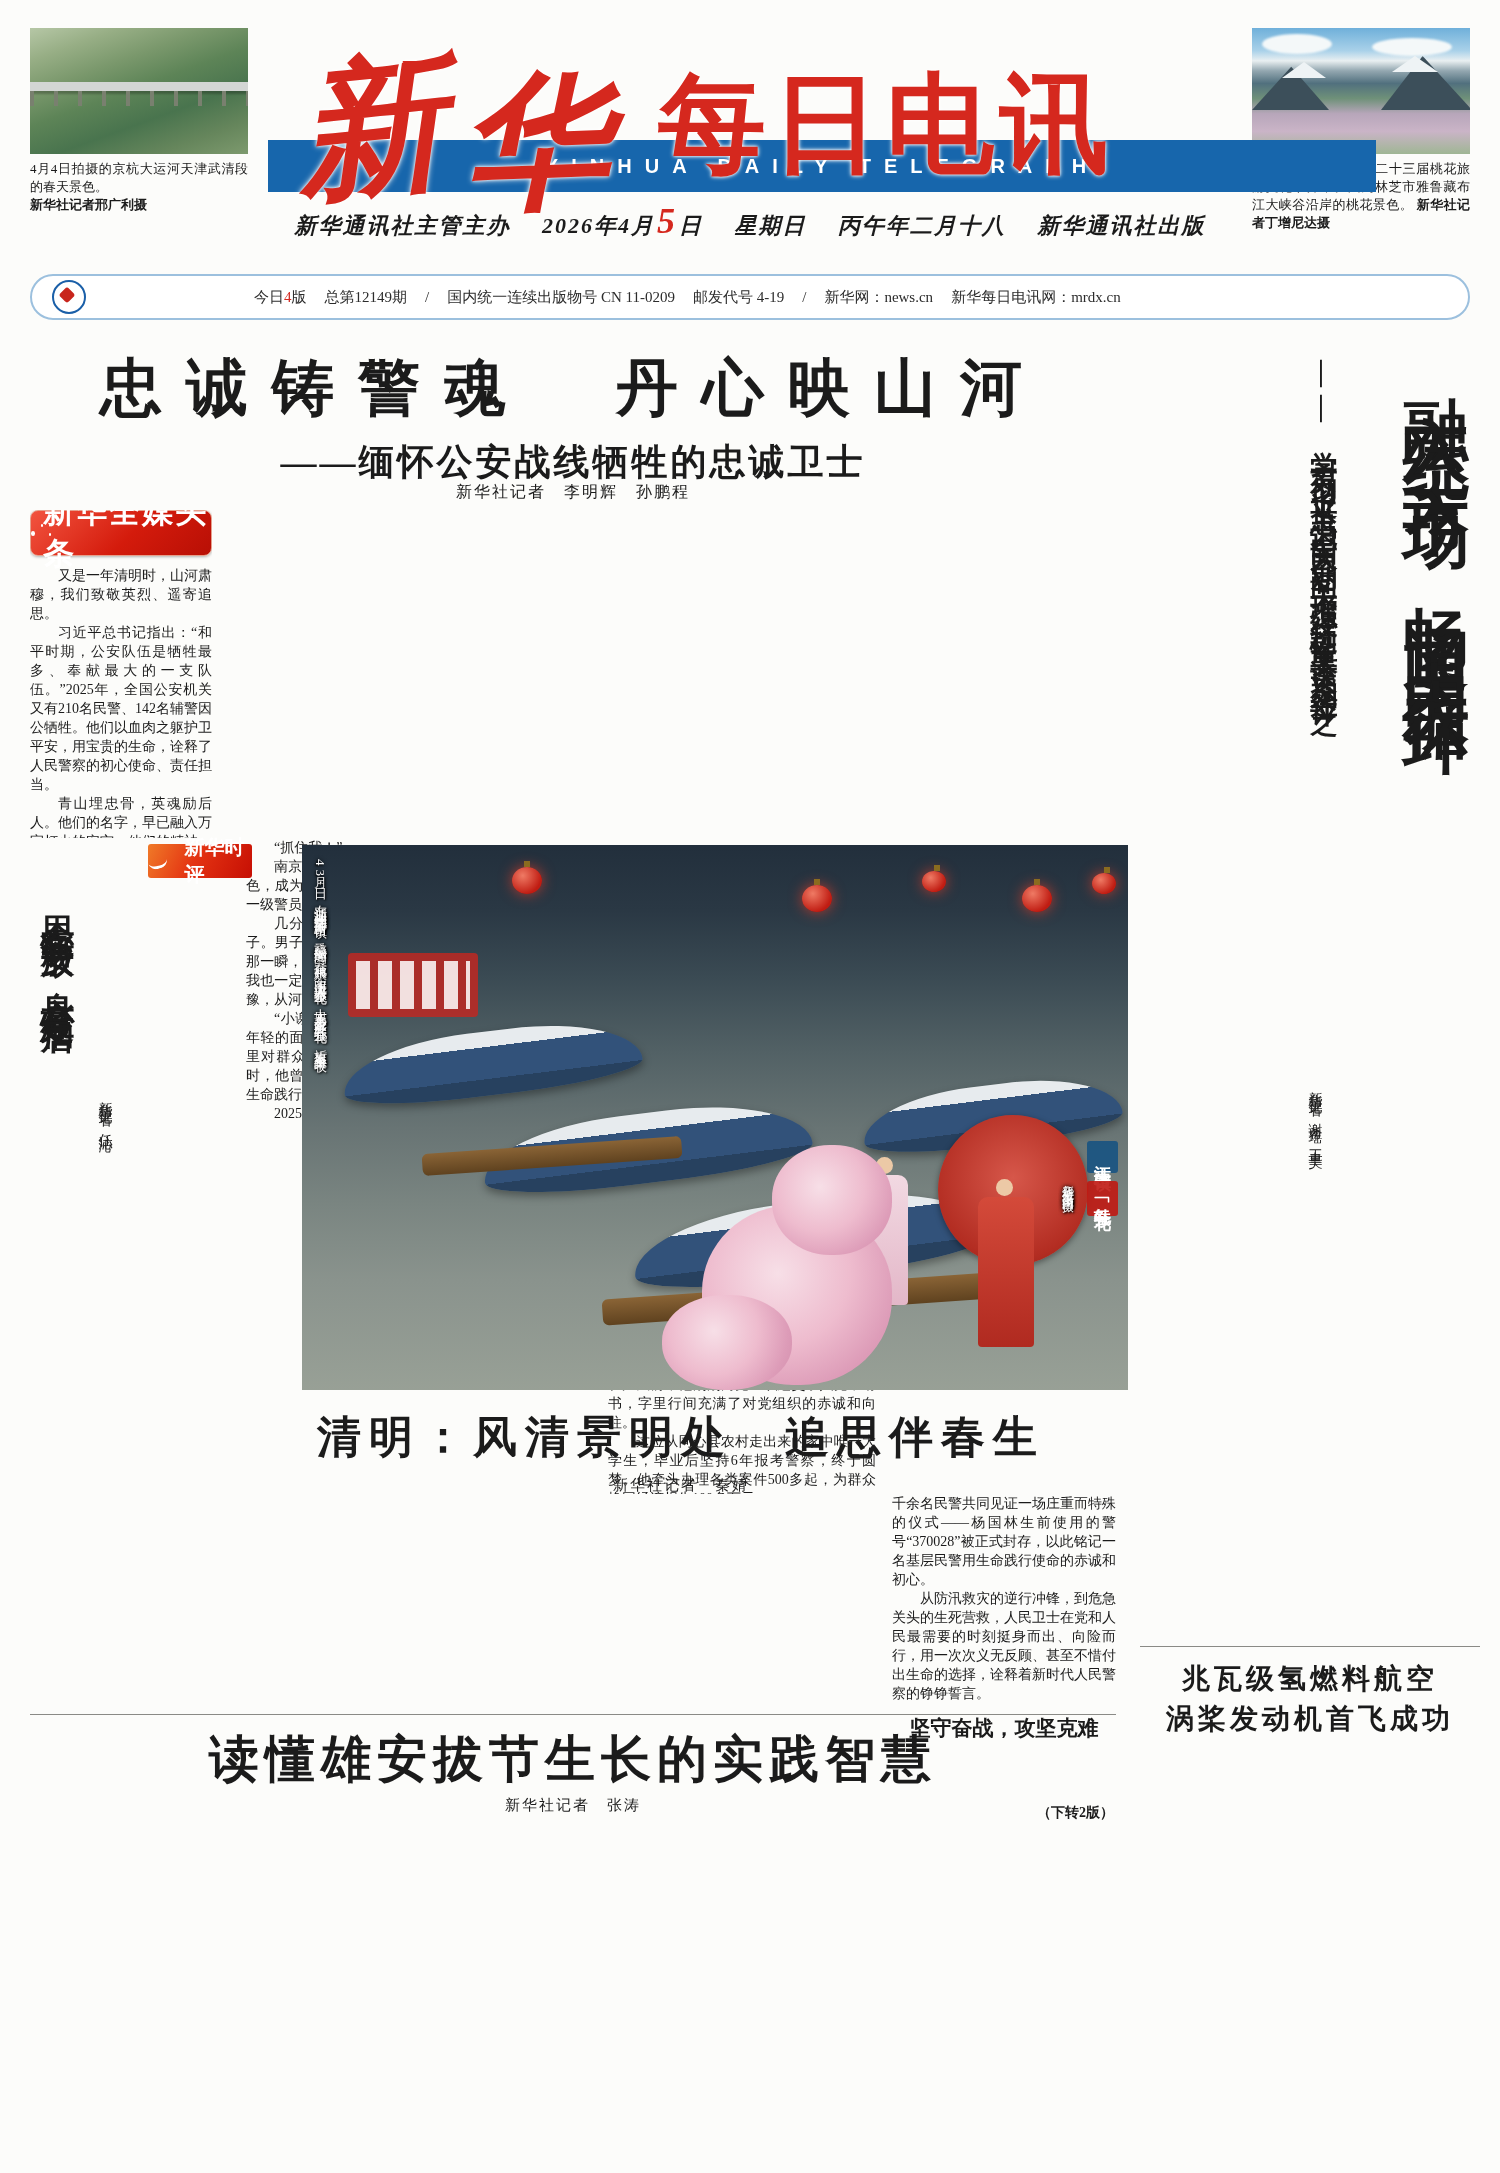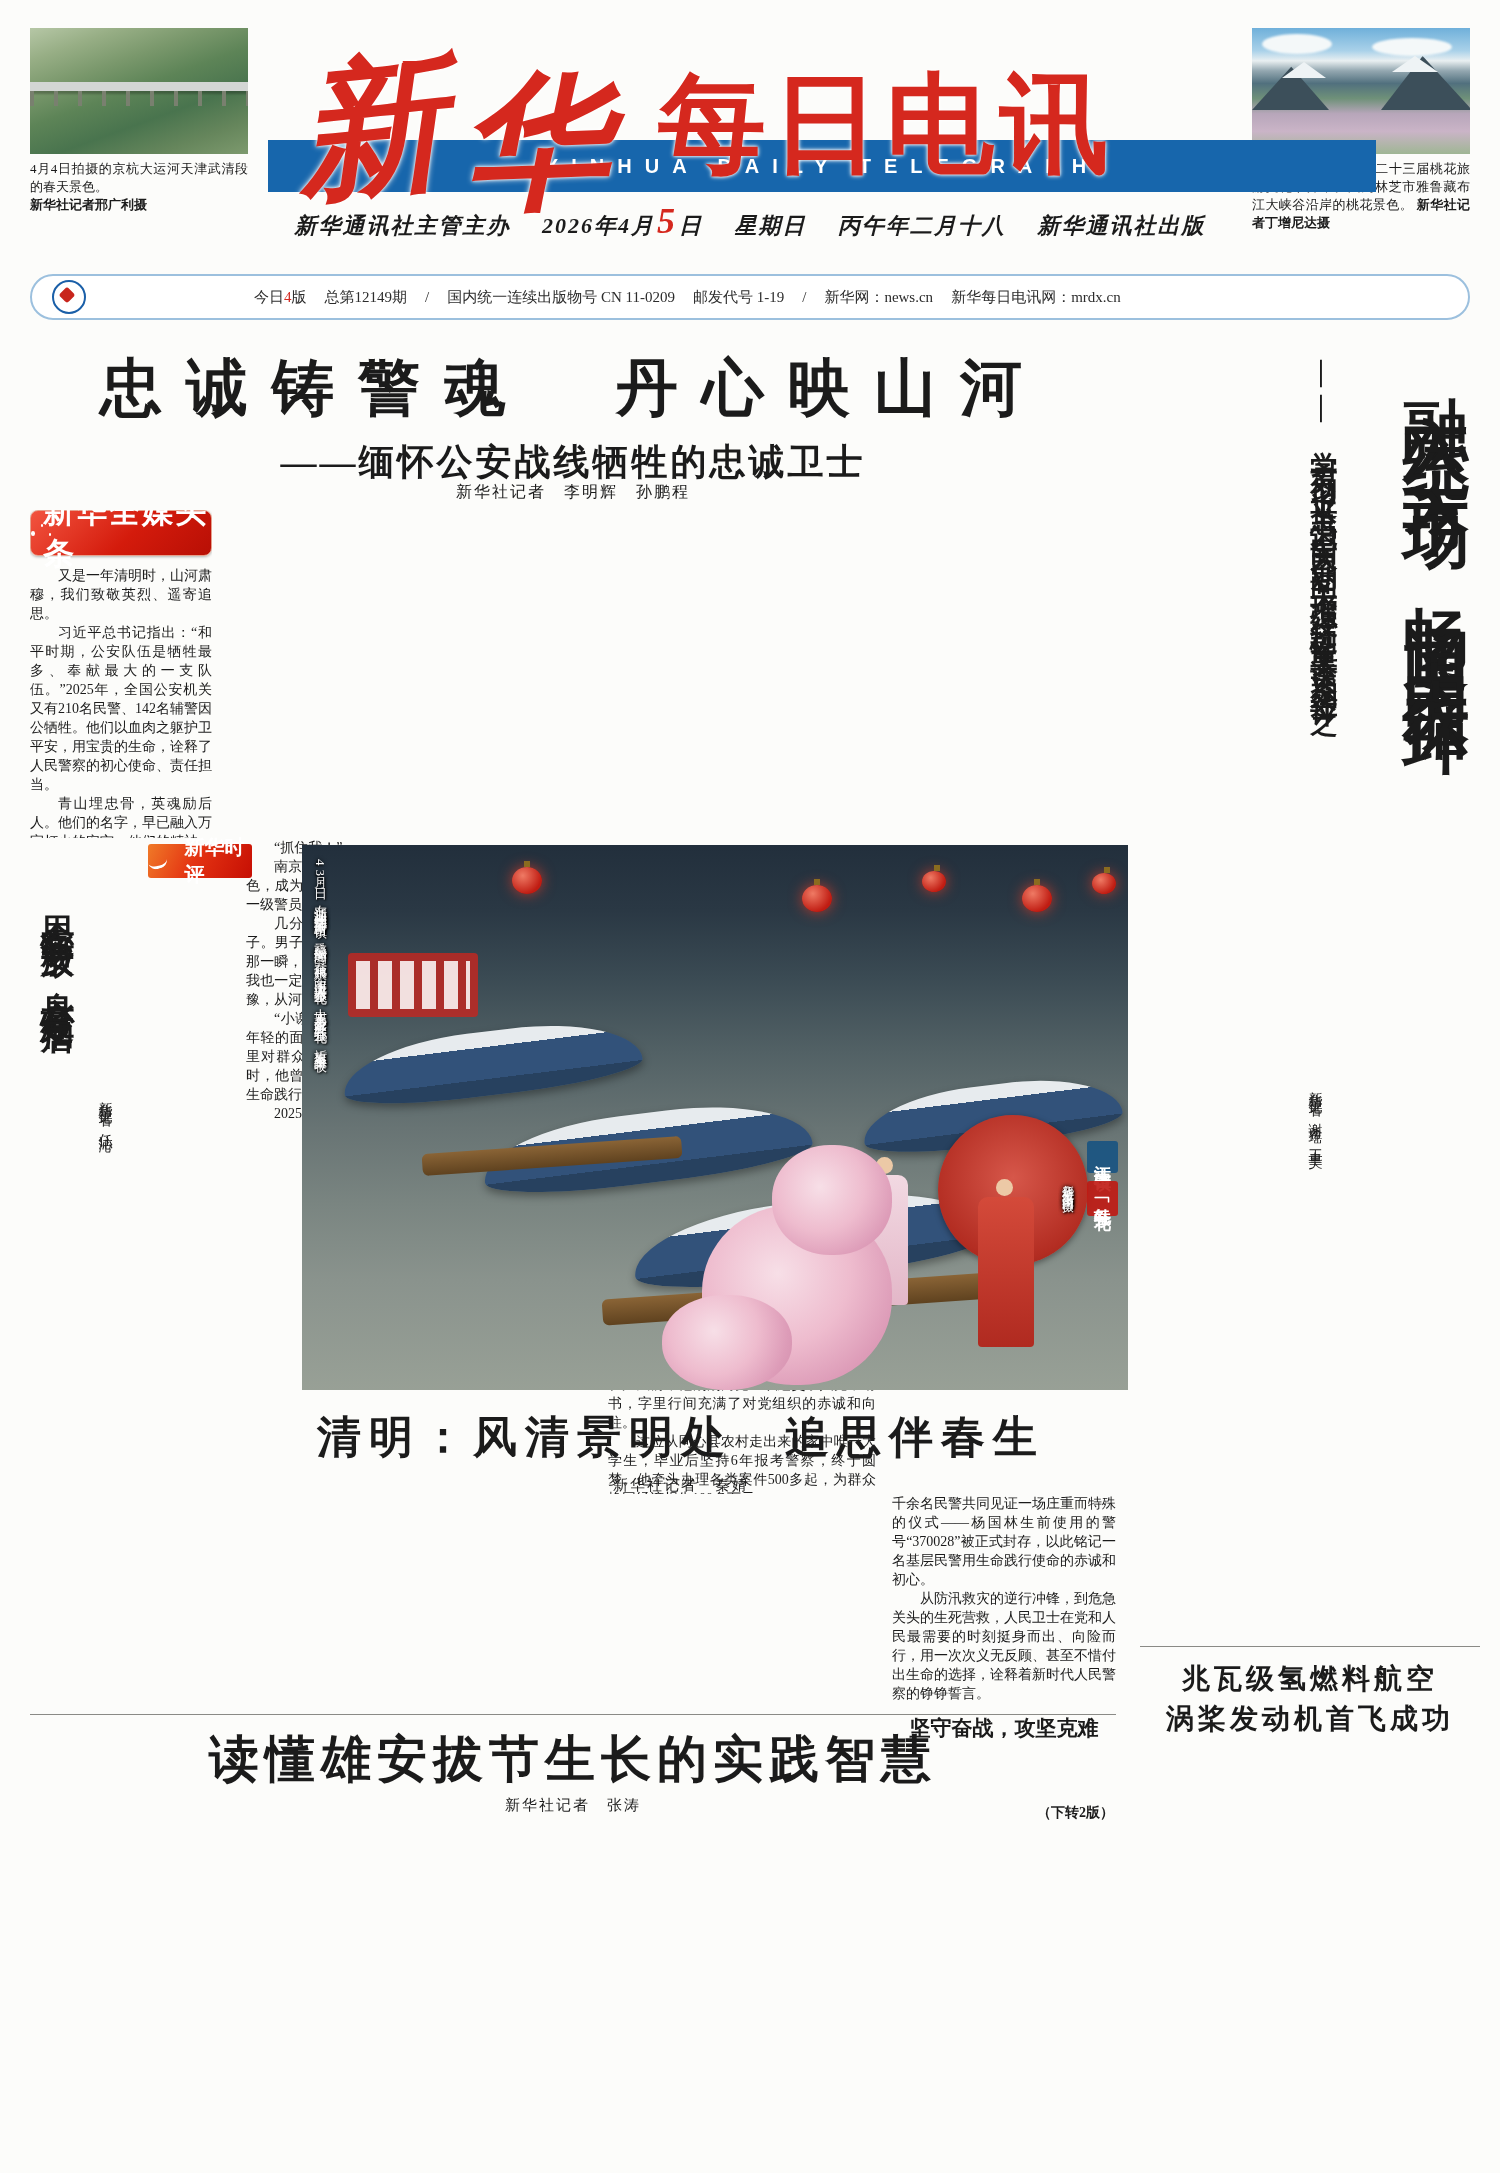--- a/index.html
+++ b/index.html
@@ -121,21 +121,21 @@
     <span>丙午年二月十八</span>　
     <span>新华通讯社出版</span>
   </div>
 
   <div class="abs infobar" style="left:30px;top:274px;width:1440px;height:46px;">
     <span class="emblem"></span>
     <span style="margin-left:150px;"><span>今日</span><span class="red">4</span><span>版</span></span>
     <span>总第12149期</span>
     <span>/</span>
     <span>国内统一连续出版物号 CN 11-0209</span>
-    <span>邮发代号 1-19</span>
+    <span>邮发代号 4-19</span>
     <span>/</span>
     <span>新华网：news.cn</span>
     <span>新华每日电讯网：mrdx.cn</span>
   </div>
 
   <div class="abs photo ph-tr" style="left:1252px;top:28px;width:218px;height:126px;">
     <div class="mtn m1" style="left:0;top:34px;width:140px;height:48px;"></div>
     <div class="mtn m2" style="left:90px;top:28px;width:130px;height:54px;"></div>
     <div class="snow" style="left:30px;top:34px;width:44px;height:16px;"></div>
     <div class="snow" style="left:140px;top:28px;width:46px;height:16px;"></div>

